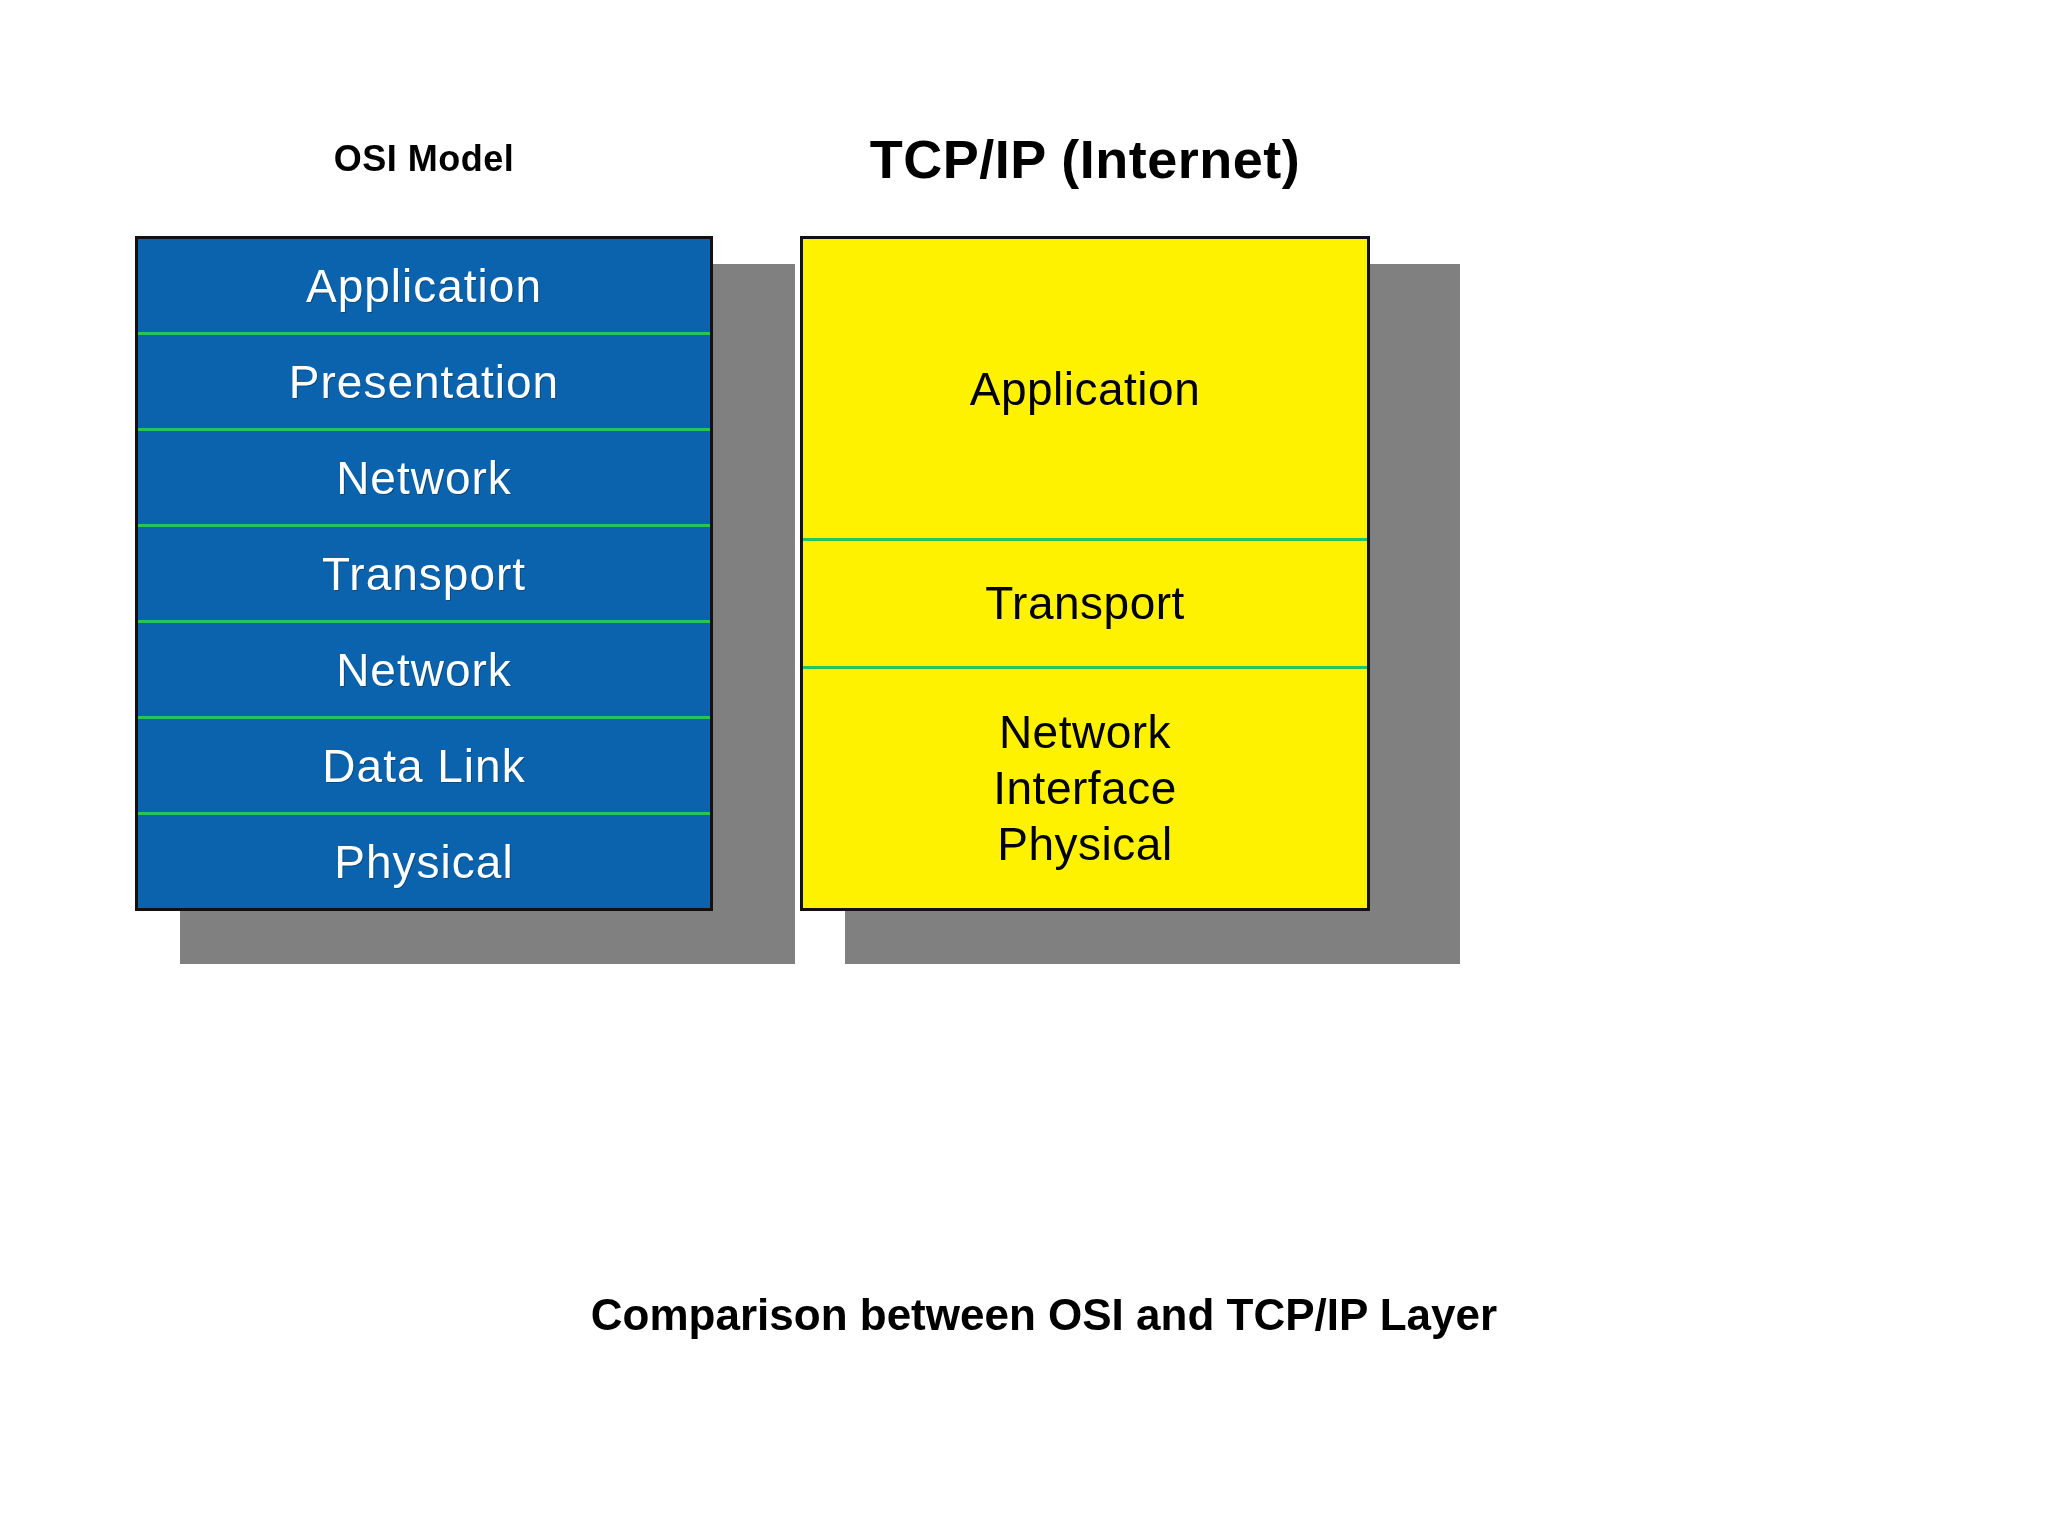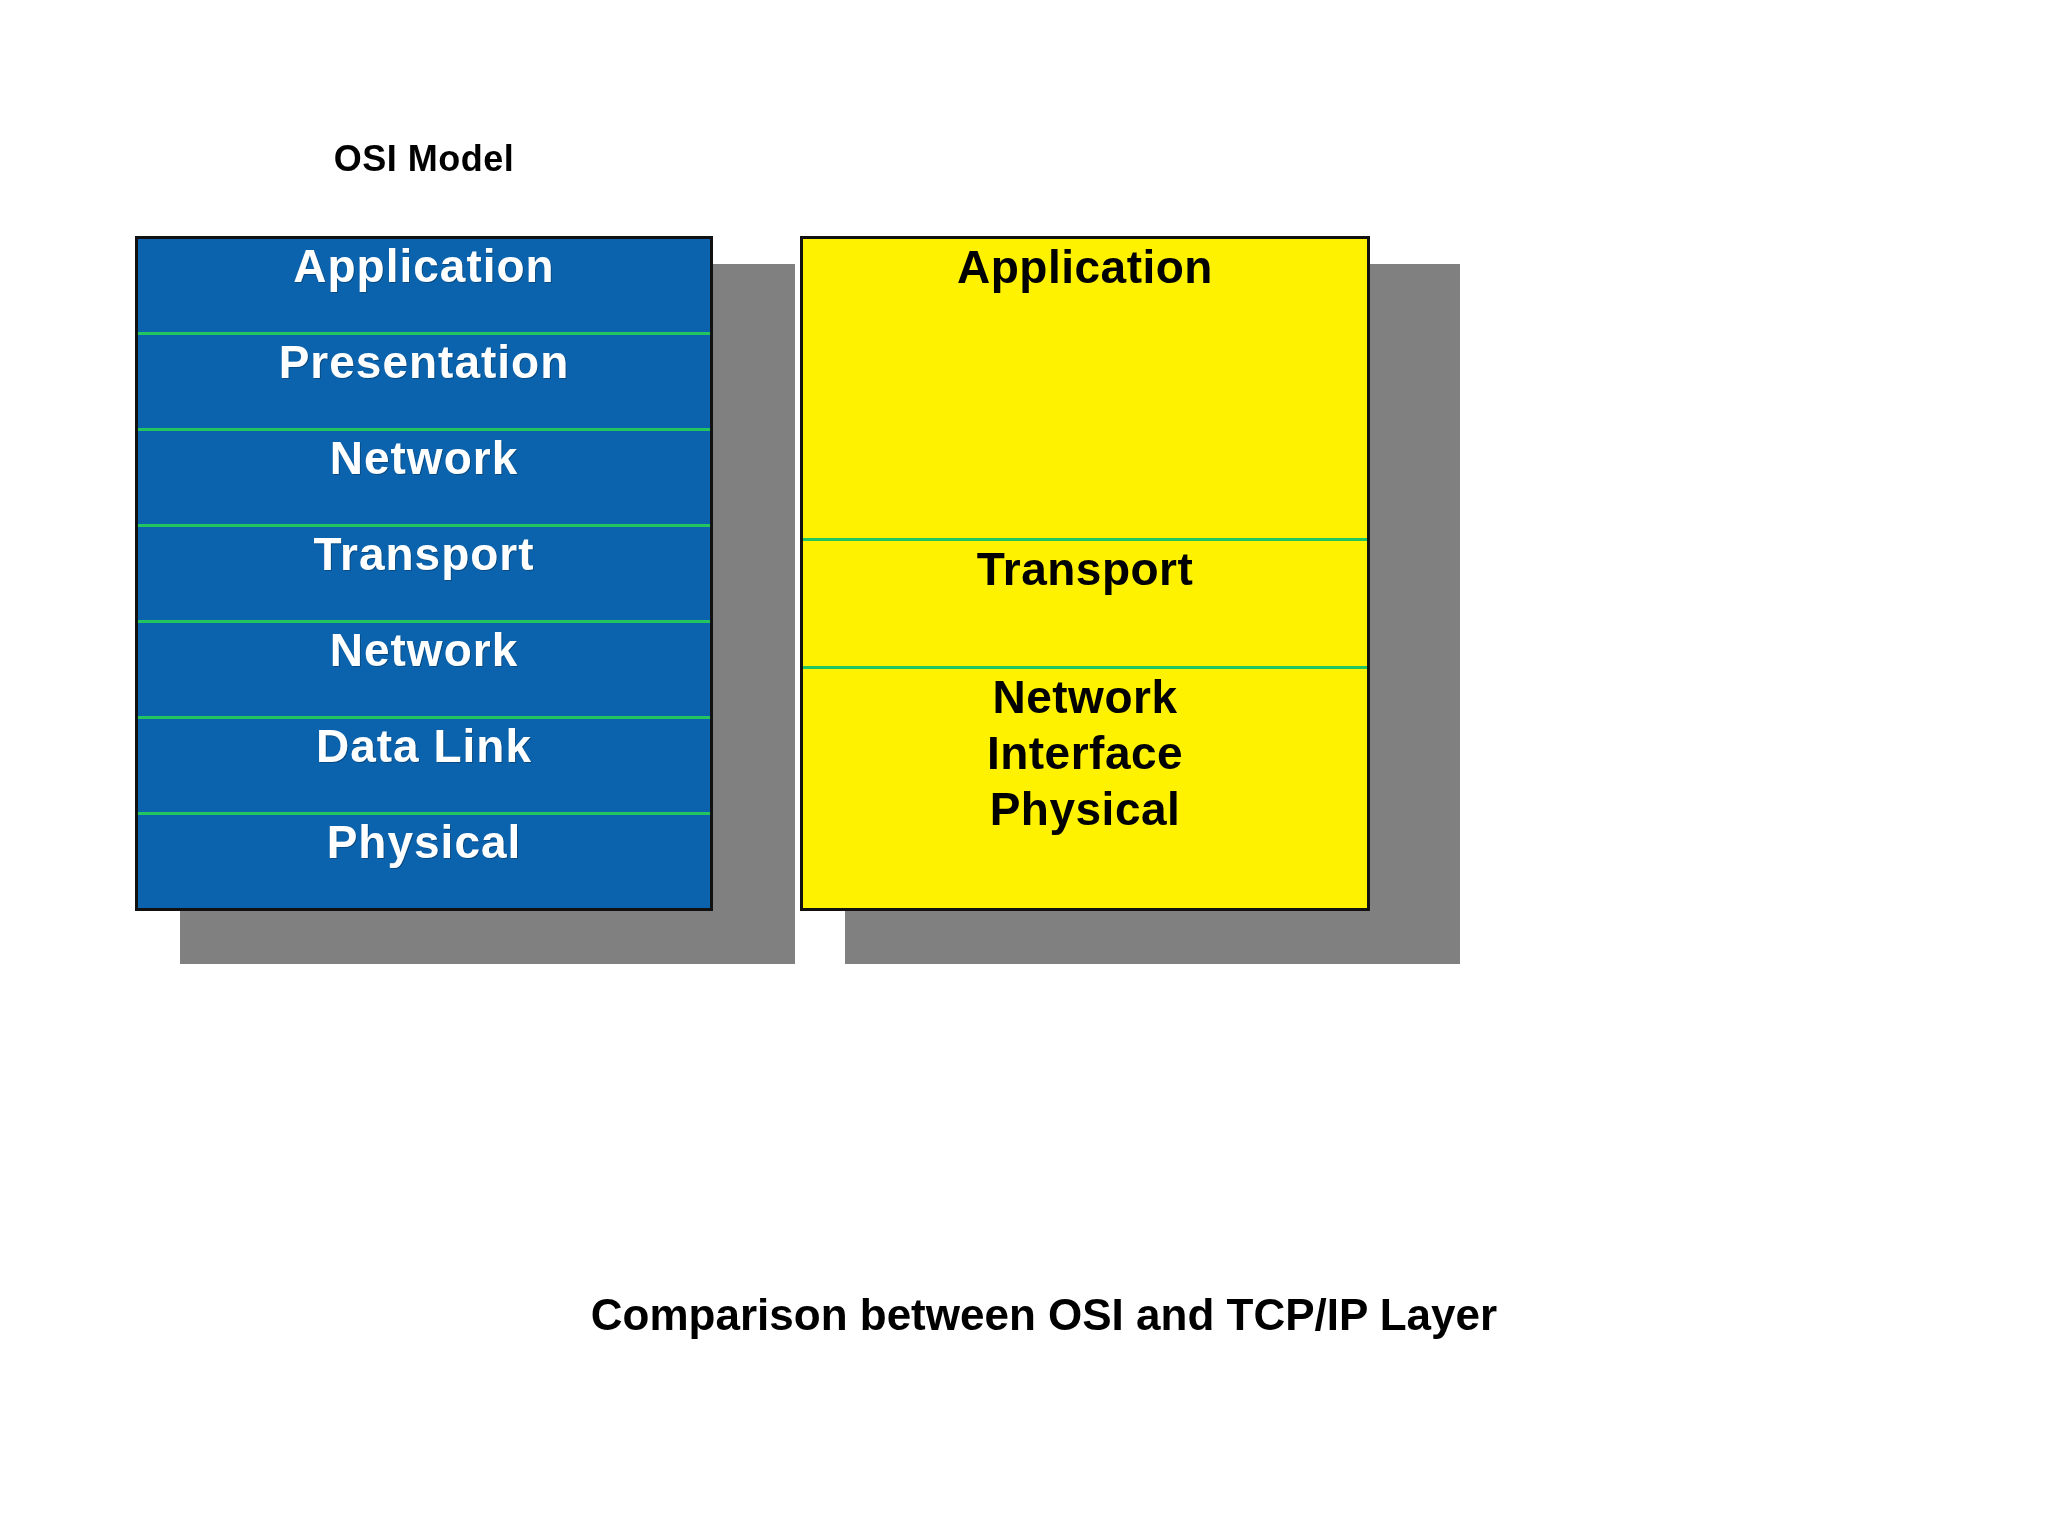--- a/index.html
+++ b/index.html
@@ -73,25 +73,25 @@
 
   
   #tcp-wrap { left: 800px; top: 236px; width: 620px; height: 700px; }
   #tcp-shadow { left: 45px; top: 28px; width: 615px; height: 700px; }
   #tcp-stack { width: 570px; height: 675px; background: #fff200; }
 
   
   .layer {
     box-sizing: border-box;
     display: flex;
-    align-items: flex-start;
+    align-items: center;
     justify-content: center;
     text-align: center;
     font-family: "Liberation Sans", sans-serif;
-    font-weight: bold;
+    font-weight: normal;
     white-space: pre-line;
     position: relative;
   }
   .layer + .layer {
     border-top: 3px solid #22c55e;
   }
 
   .osi-layer {
     flex: 1 1 0;
     background: #0b63ad;
@@ -127,20 +127,21 @@
     padding-left: 20px;
   }
 </style>
 </head>
 <body>
 
 <div id="stage">
 
   <div class="col-title" id="osi-title">OSI Model</div>
 
+  <div class="col-title" id="tcp-title">TCP/IP (Internet)</div>
 
   <div class="stack-wrap" id="osi-wrap">
     <div class="stack-shadow" id="osi-shadow"></div>
     <div class="stack" id="osi-stack">
       <div class="layer osi-layer">
         <span>Application</span>
       </div>
       <div class="layer osi-layer">
         <span>Presentation</span>
       </div>

